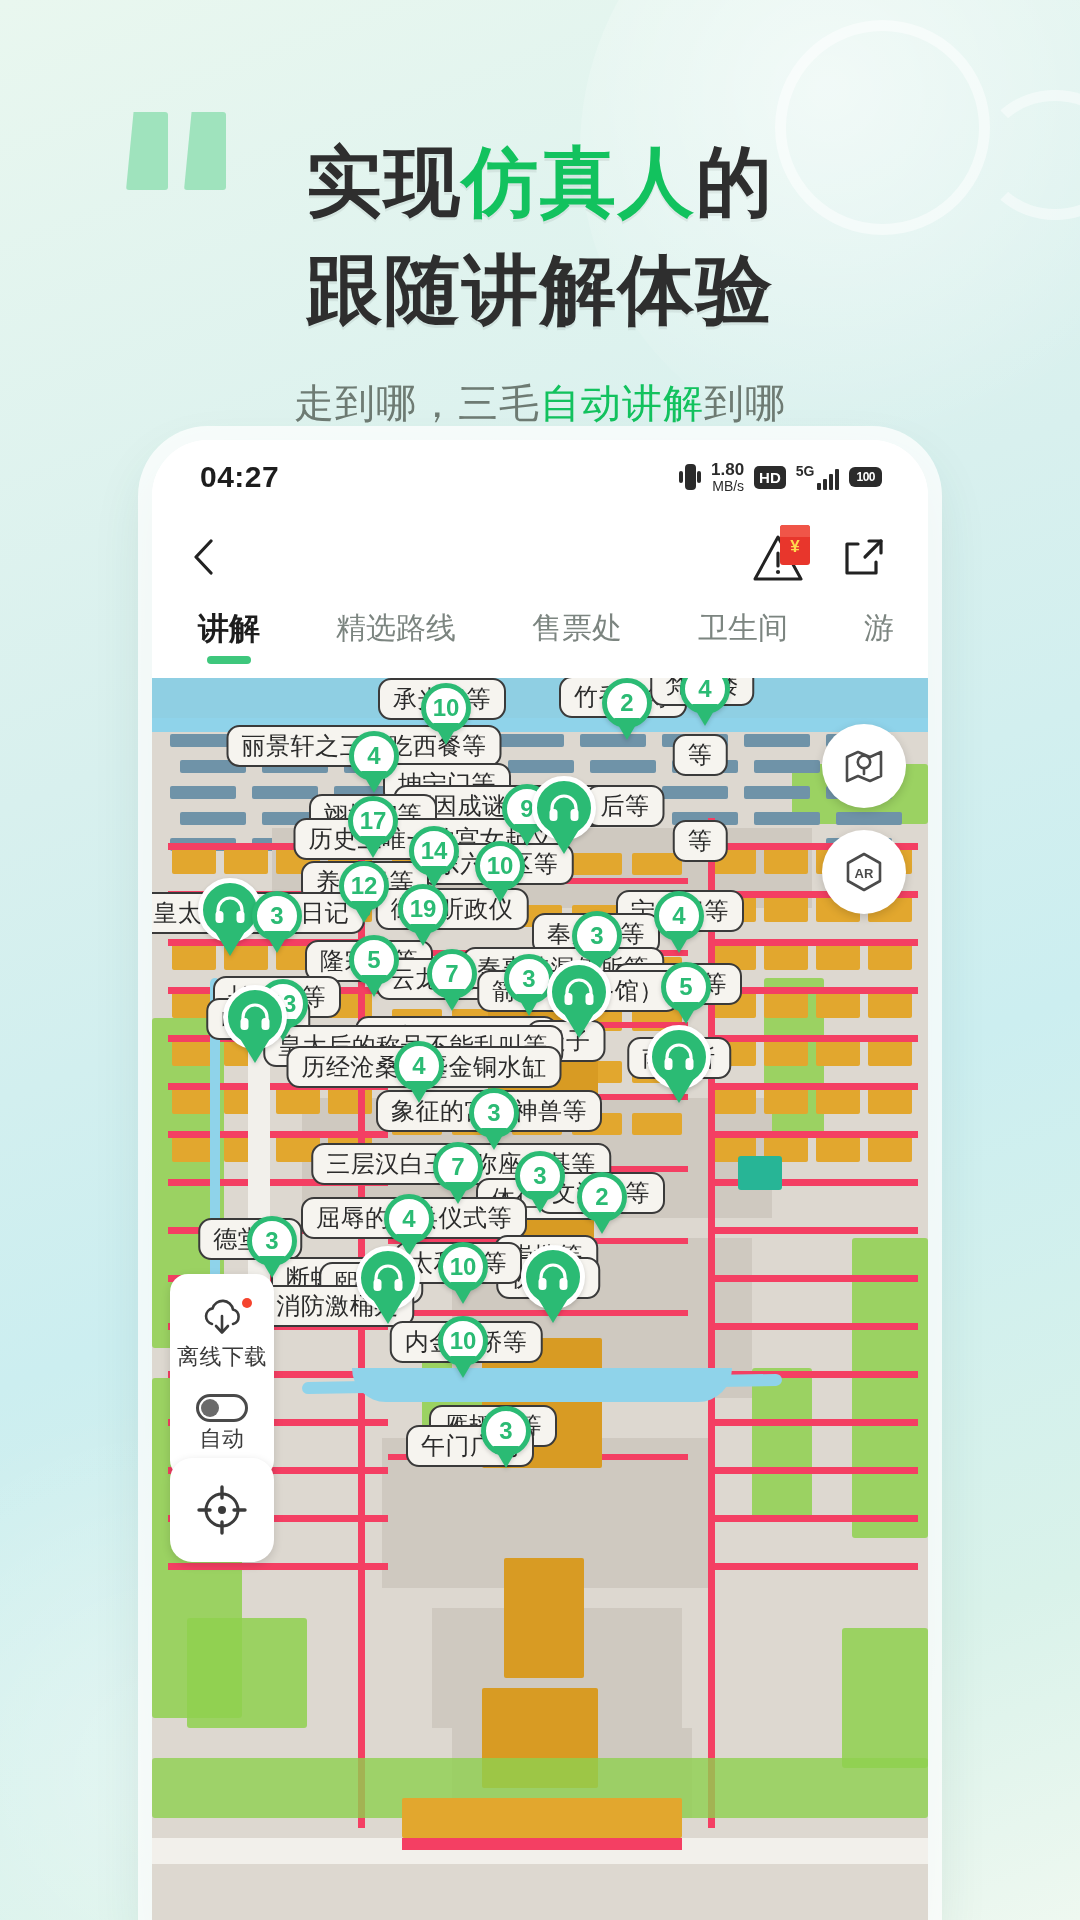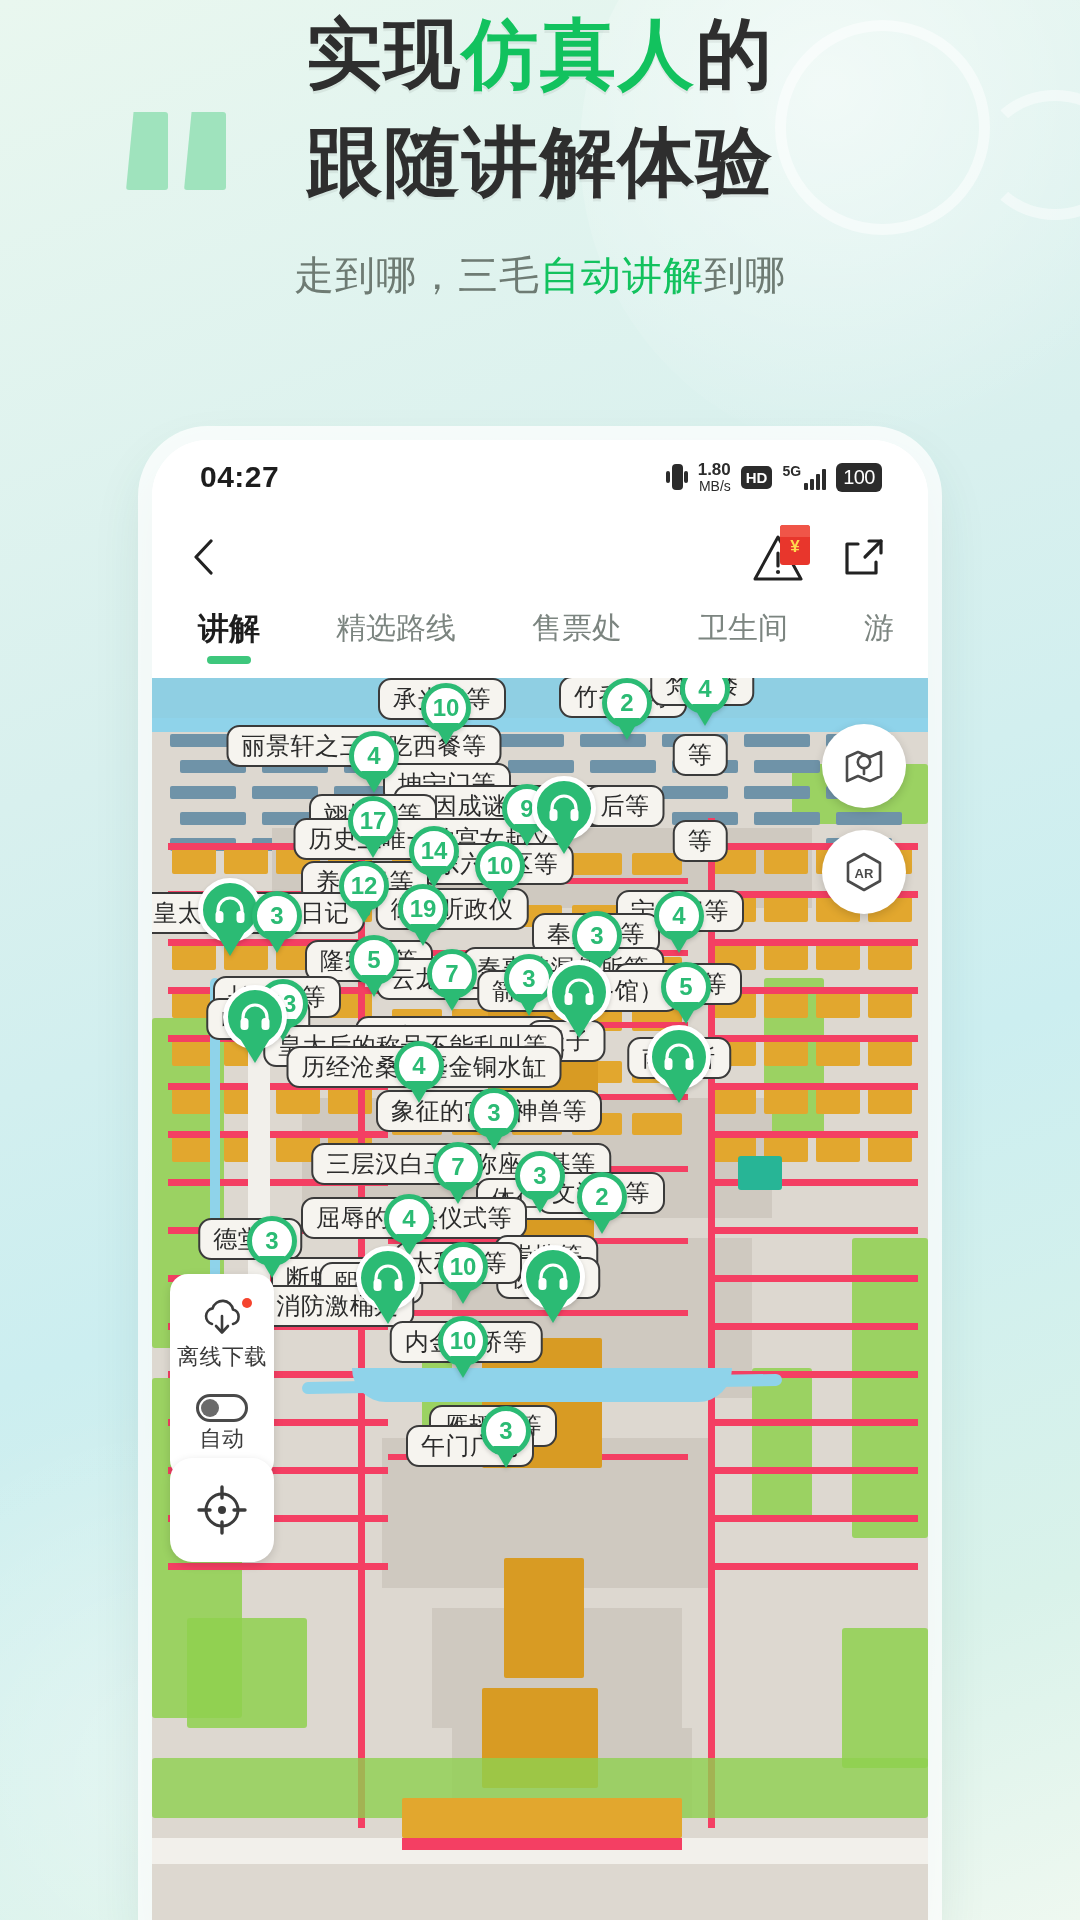--- a/index.html
+++ b/index.html
@@ -37,20 +37,21 @@
   .hero { position:absolute; left:0; right:0; top:0; text-align:center; }
   .quote-mark {
     position:absolute; left:126px; top:112px; display:flex; gap:16px;
   }
   .quote-mark i {
     display:block; width:42px; height:78px; background:#9fe3bd;
     clip-path: polygon(18% 0, 100% 0, 100% 100%, 0 100%);
     border-radius:3px;
   }
   .headline {
+    padding-top: 128px;
     font-size: 76px;
     font-weight: 900;
     letter-spacing: 2px;
     color: #2e2e2e;
     line-height: 1.42;
     font-family: "DejaVu Sans", "Liberation Sans", sans-serif;
     text-shadow: 0 3px 0 rgba(0,0,0,0.06);
   }
   .headline .accent { color:#12c25e; }
   .subline {
@@ -88,21 +89,21 @@
   .sb-speed { text-align:right; line-height:1.05; }
   .sb-speed .n { font-size:17px; font-weight:700; color:#2b2b2b; display:block; }
   .sb-speed .u { font-size:14px; color:#2b2b2b; display:block; }
   .sb-hd { background:#2b2b2b; color:#fff; font-size:15px; font-weight:700; border-radius:5px; padding:3px 5px; }
   .sb-5g { display:flex; align-items:flex-end; gap:3px; }
   .sb-5g .lbl { font-size:14px; font-weight:700; color:#2b2b2b; line-height:1; margin-bottom:12px; }
   .sb-bars { display:flex; align-items:flex-end; gap:2px; height:22px; }
   .sb-bars i { width:4px; background:#2b2b2b; border-radius:1px; display:block; }
   .sb-bars i:nth-child(1){height:7px}.sb-bars i:nth-child(2){height:11px}
   .sb-bars i:nth-child(3){height:16px}.sb-bars i:nth-child(4){height:21px}
-  .sb-batt { background:#2b2b2b; color:#fff; font-size:20px; font-weight:400; border-radius:6px; padding:3px 7px; letter-spacing:-.5px; }
+  .sb-batt { background:#2b2b2b; color:#fff; font-size:12px; font-weight:700; border-radius:6px; padding:3px 7px; letter-spacing:-.5px; }
 
   
   .navbar {
     height: 86px; flex:0 0 86px;
     display:flex; align-items:center; gap:18px;
     padding: 0 40px 0 28px;
     background:#fff;
   }
   .nav-back { width:46px; height:46px; display:flex; align-items:center; justify-content:center; cursor:pointer; }
   .nav-back svg { width:22px; height:36px; }

